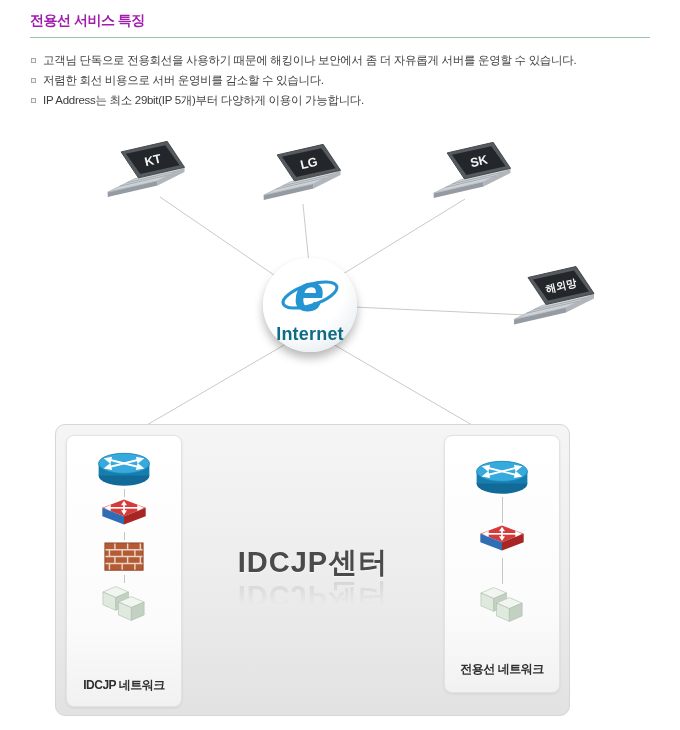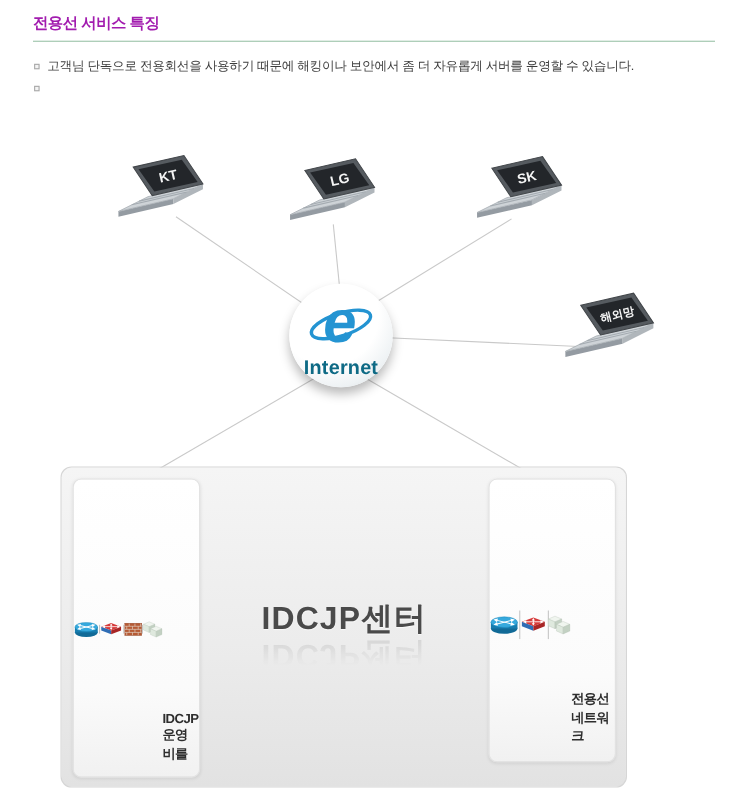--- a/index.html
+++ b/index.html
@@ -30,21 +30,21 @@
               background:radial-gradient(circle at 38% 30%, #ffffff 52%, #eef2f4 75%, #ccd4d9 100%);
               box-shadow:0 6px 10px rgba(0,0,0,.28); }
   .internet .e-logo { position:absolute; left:15px; top:4px; }
   .internet-label { position:absolute; left:0; bottom:7px; width:100%; text-align:center;
                     font-size:18px; font-weight:bold; color:#0e6a85; letter-spacing:0.2px; }
 
   
   .idc-box { position:absolute; left:55px; top:424px; width:515px; height:292px; z-index:2;
              border-radius:10px; border:1px solid #d6d6d6;
              background:linear-gradient(180deg,#f5f5f5 0%,#ececec 55%,#e2e2e2 100%); }
-  .panel { position:absolute; display:flex; flex-direction:row; align-items:center;
+  .panel { position:absolute; display:flex; flex-direction:column; align-items:center;
            background:linear-gradient(180deg,#ffffff 0%,#fbfbfb 70%,#f1f1f1 100%);
            border:1px solid #e2e2e2; border-radius:8px; box-shadow:0 1px 3px rgba(0,0,0,.08);justify-content:center; }
   .panel-left  { left:10px;  top:10px; width:116px; height:272px; padding:14px 0 12px 0; }
   .panel-right { left:388px; top:10px; width:116px; height:258px; padding:22px 0 14px 0; }
   .vline { width:1px; background:#c6c6c6; }
   .v8  { height:8px; }
   .v26 { height:26px; }
   .panel-label { margin-top:auto; font-size:12px; font-weight:bold; color:#2e2e2e; letter-spacing:-0.5px; }
 
   .center-title { position:absolute; left:126px; top:118px; width:262px; text-align:center;
@@ -64,20 +64,25 @@
   <div class="title">전용선 서비스 특징</div>
   <div class="rule"></div>
 
   <div class="bullets">
     <div class="bullet">
       <span class="sq"></span>
       <span>고객님 단독으로 전용회선을 사용하기 때문에 해킹이나 보안에서 좀 더 자유롭게 서버를 운영할 수 있습니다.</span>
     </div>
     <div class="bullet">
       <span class="sq"></span>
+      <span>저렴한 회선 비용으로 서버 운영비를 감소할 수 있습니다.</span>
+    </div>
+    <div class="bullet">
+      <span class="sq"></span>
+      <span>IP Address는 최소 29bit(IP 5개)부터 다양하게 이용이 가능합니다.</span>
     </div>
   </div>
 
   <svg class="wires" width="680" height="730" viewBox="0 0 680 730">
     <line x1="160" y1="197" x2="293" y2="288"></line>
     <line x1="303" y1="204" x2="309" y2="264"></line>
     <line x1="465" y1="199" x2="338" y2="277"></line>
     <line x1="526" y1="315" x2="353" y2="307"></line>
     <line x1="291" y1="341" x2="128" y2="436"></line>
     <line x1="331" y1="343" x2="491" y2="436"></line>
@@ -204,21 +209,21 @@
           <polygon points="0,8 14,2 28,8 14,14" fill="#f0f5ef"></polygon>
           <polygon points="0,8 0,22 14,28 14,14" fill="#dfe9de"></polygon>
           <polygon points="28,8 28,22 14,28 14,14" fill="#c3d1c3"></polygon>
         </g>
         <g transform="translate(18,12)" stroke="#a9b9a9" stroke-width="0.6">
           <polygon points="0,8 14,2 28,8 14,14" fill="#f0f5ef"></polygon>
           <polygon points="0,8 0,22 14,28 14,14" fill="#dfe9de"></polygon>
           <polygon points="28,8 28,22 14,28 14,14" fill="#c3d1c3"></polygon>
         </g>
       </svg>
-      <div class="panel-label">IDCJP 운영비를</div>
+      <div class="panel-label">IDCJP 네트워크</div>
     </div>
 
     <div class="center-title">IDCJP센터</div>
     <div class="center-title-reflection">IDCJP센터</div>
 
     <div class="panel panel-right">
       <svg width="56" height="39" viewBox="0 0 64 44">
         <ellipse cx="32" cy="29" rx="29" ry="11.5" fill="#116a97"></ellipse>
         <rect x="3" y="15" width="58" height="14" fill="#177cae"></rect>
         <ellipse cx="32" cy="15" rx="29" ry="11.5" fill="#36a9dd" stroke="#1b86b8" stroke-width="1"></ellipse>

